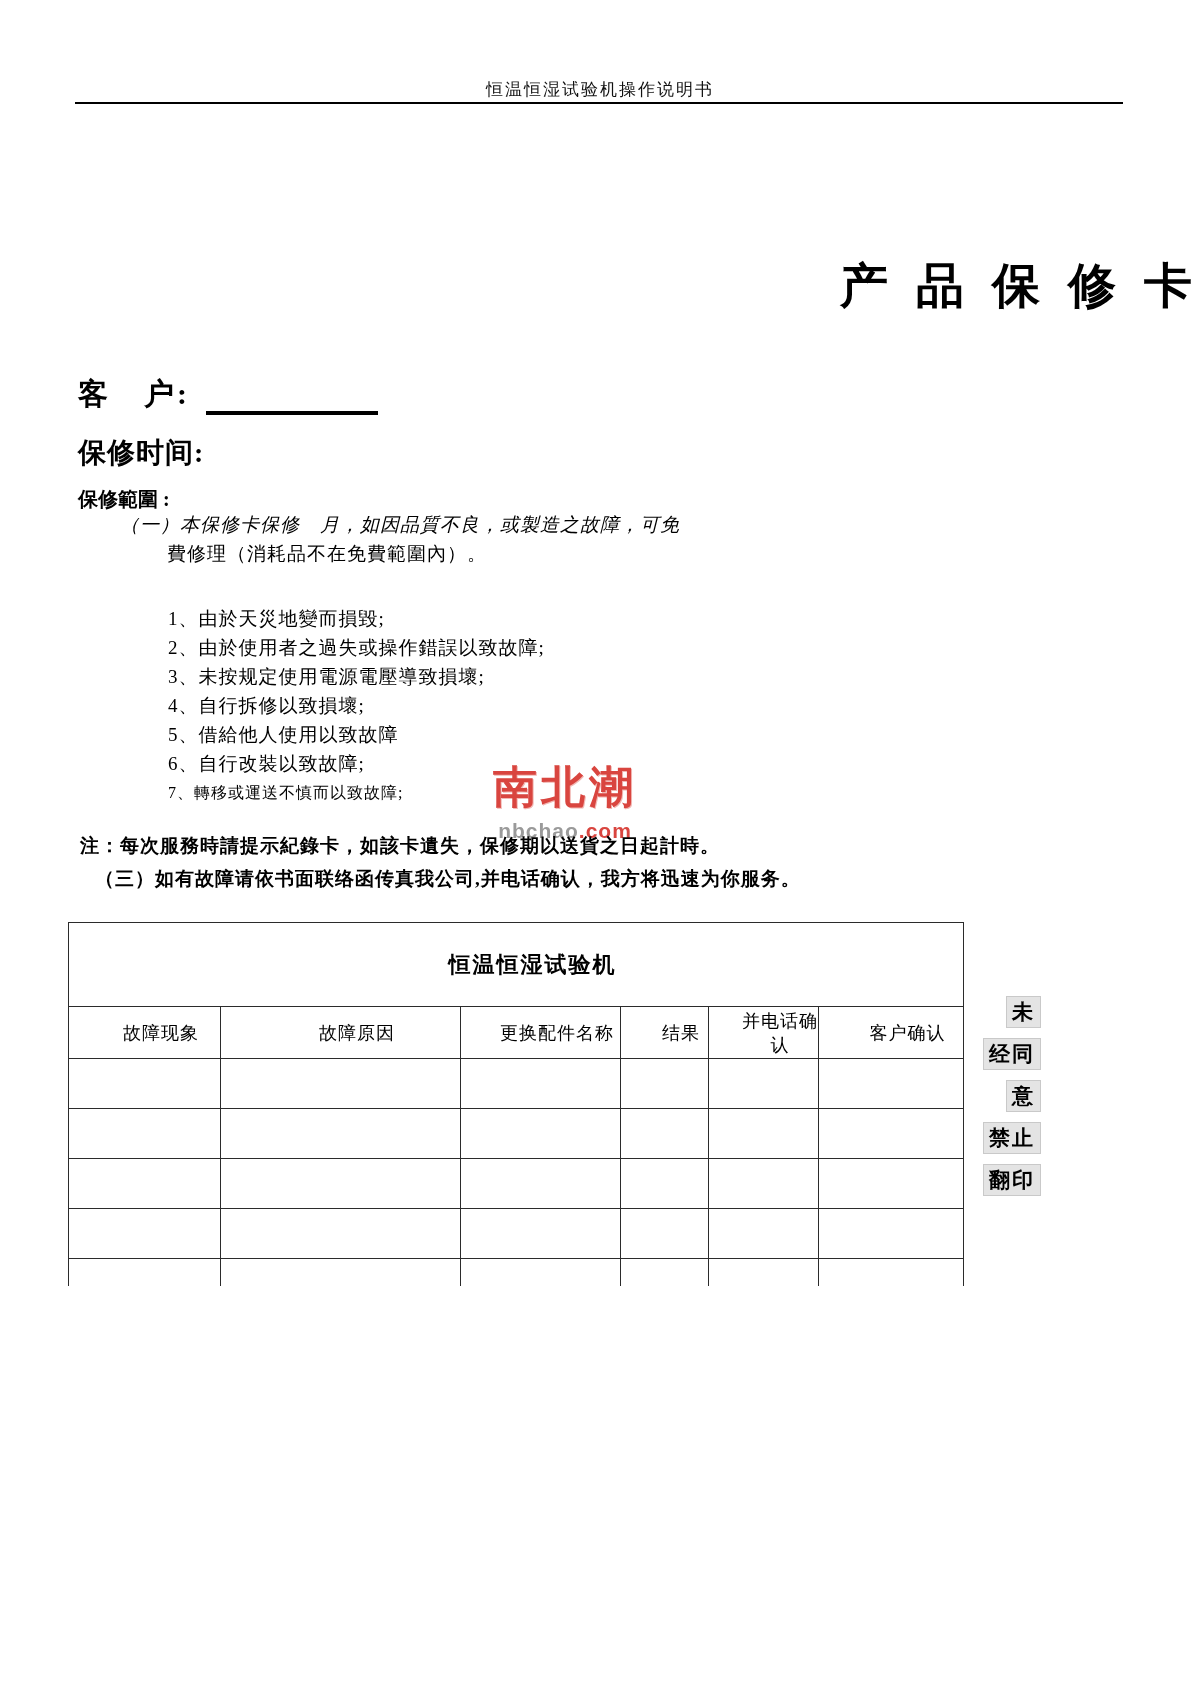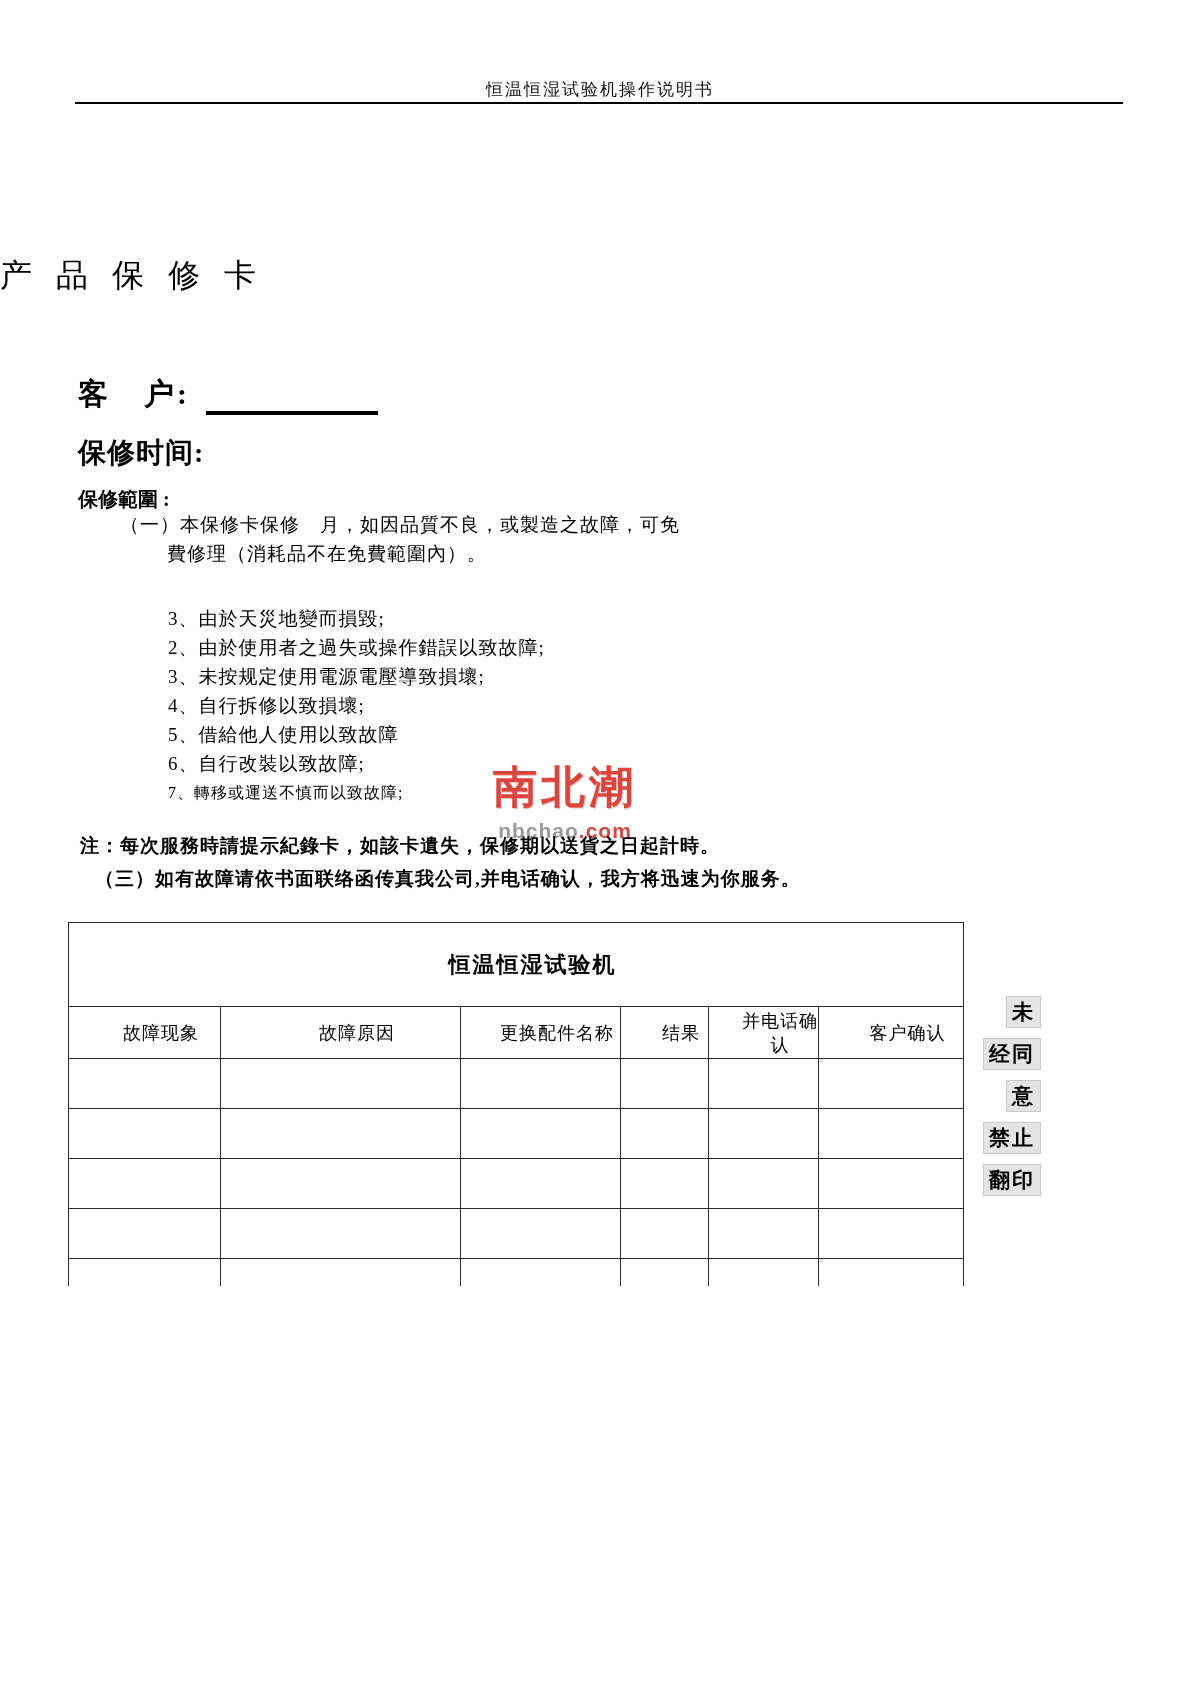--- a/index.html
+++ b/index.html
@@ -23,23 +23,23 @@
   }
   .header-rule {
     position: absolute;
     top: 102px; left: 75px;
     width: 1048px; height: 2px;
     background: #000;
   }
   .title {
     position: absolute;
     top: 254px; left: 0; width: 100%;
-    text-align: left;
-    font-size: 32px;
-    font-weight: normal;
+    text-align: right;
+    font-size: 48px;
+    font-weight: bold;
     letter-spacing: 8px;
   }
   .customer-row {
     position: absolute;
     top: 374px; left: 78px;
     font-size: 30px;
     font-weight: bold;
   }
   .customer-label { letter-spacing: 3px; }
   .customer-blank {
@@ -57,21 +57,21 @@
     font-weight: bold;
     letter-spacing: 1px;
   }
   .scope-label {
     position: absolute;
     top: 486px; left: 78px;
     font-size: 20px;
     font-weight: bold;
   }
   .scope-item { position: absolute; font-size: 19px; letter-spacing: 1px; }
-  .scope-item1-l1 { top: 512px; left: 120px; }
+  .scope-item1-l1 { top: 512px; left: 120px; font-style: italic; }
   .scope-item1-l2 { top: 541px; left: 167px; }
   .scope-item2    { top: 571px; left: 120px; }
   .sub-items {
     position: absolute;
     top: 604px; left: 168px;
     font-size: 19px;
     letter-spacing: 1px;
   }
   .sub-item { height: 29px; line-height: 29px; }
   .sub-item.small { font-size: 16px; }
@@ -182,21 +182,21 @@
   </div>
 
   <div class="warranty-time">保修时间:</div>
 
   <div class="scope-label">保修範圍 :</div>
 
   <div class="scope-item scope-item1-l1">（一）本保修卡保修　月，如因品質不良，或製造之故障，可免</div>
   <div class="scope-item scope-item1-l2">費修理（消耗品不在免費範圍內）。</div>
 
   <div class="sub-items">
-    <div class="sub-item">3、由於天災地變而損毀;</div>
+    <div class="sub-item">1、由於天災地變而損毀;</div>
     <div class="sub-item">2、由於使用者之過失或操作錯誤以致故障;</div>
     <div class="sub-item">3、未按规定使用電源電壓導致損壞;</div>
     <div class="sub-item">4、自行拆修以致損壞;</div>
     <div class="sub-item">5、借給他人使用以致故障</div>
     <div class="sub-item">6、自行改裝以致故障;</div>
     <div class="sub-item small">7、轉移或運送不慎而以致故障;</div>
   </div>
 
   <div class="watermark">
     <div class="wm-brand">南北潮</div>

